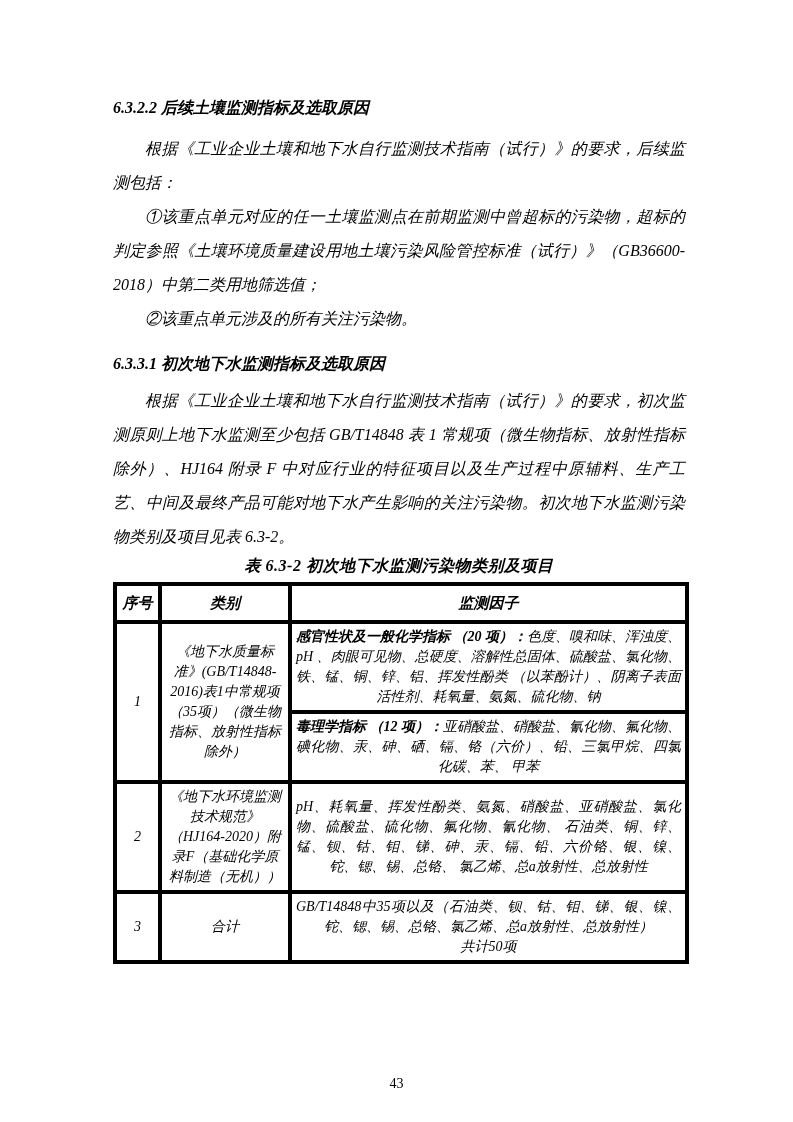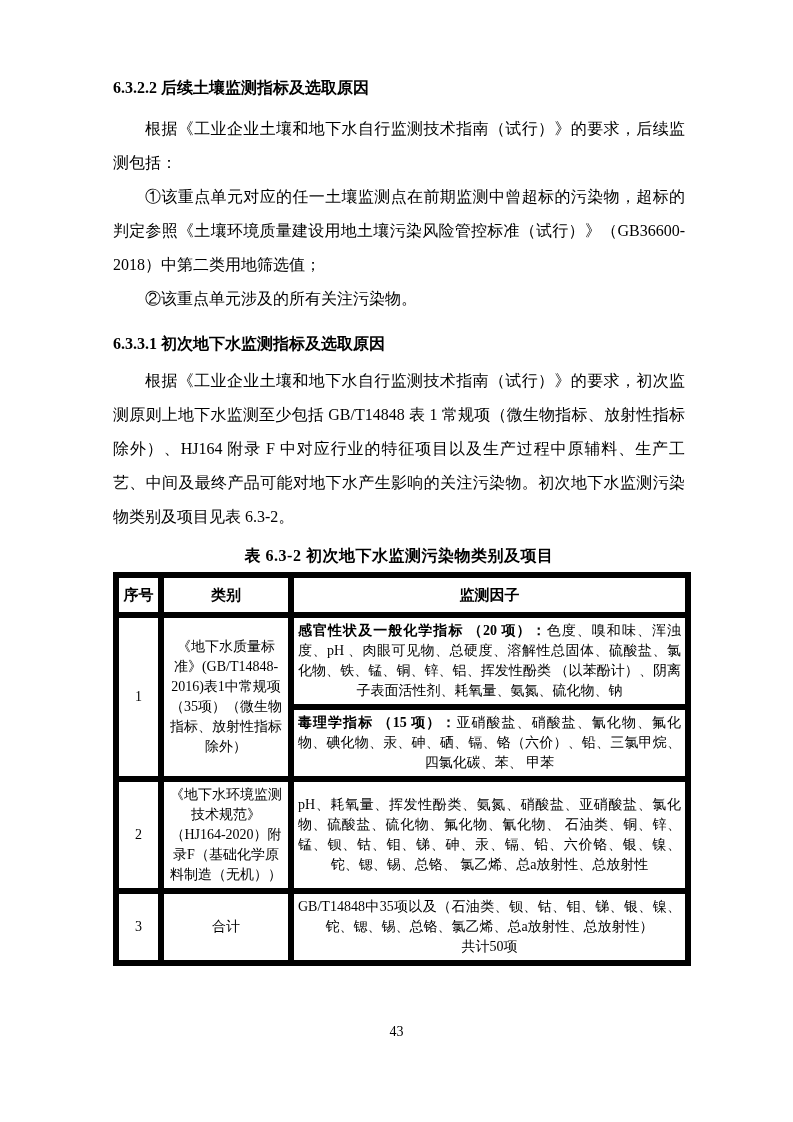--- a/index.html
+++ b/index.html
@@ -6,55 +6,54 @@
   .page {
     position:relative;
     width:793px; height:1122px;
     margin:0 auto;
     background:#ffffff;
     font-family:"Liberation Serif","DejaVu Serif",serif;
     color:#000;
     overflow:hidden;
     box-shadow:0 0 4px rgba(0,0,0,0.15);
   }
-  .content { padding:76px 108px 0 113px; }
+  .content { padding:96px 108px 0 113px;font-style:italic; }
   .h-sub {
     font-size:16px; font-weight:bold;
     line-height:24px; margin:0;
   }
   .h-main {
     font-size:19px; font-weight:bold;
     line-height:28px; margin:14px 0 0 0;
   }
   .h-sub2 { margin-top:16px; }
   .h-sub3 { margin-top:16px; }
   .para {
     font-size:16px; line-height:34px;
     text-align:justify; text-indent:2em;
     margin:0;
   }
   .para-first { margin-top:12px; }
   .tbl-caption {
     font-size:16px; font-weight:bold;
     text-align:center; line-height:24px;
-    margin-top:10px;
     letter-spacing:0.5px;
   }
   table.monitor {
     width:572px;
     border-collapse:collapse;
     margin-top:4px;
     font-size:14px;
     table-layout:fixed;
   }
   table.monitor col.c-no  { width:45px; }
   table.monitor col.c-cat { width:130px; }
   table.monitor col.c-fac { width:397px; }
   table.monitor th, table.monitor td {
-    border:6px solid #000000;
+    border:4px solid #000000;
     padding:3px 4px;
     vertical-align:middle;
   }
   table.monitor { border:2px solid #000; }
   table.monitor th {
     font-size:15px; font-weight:bold;
     text-align:center; height:28px;
   }
   td.cell-no { text-align:center; }
   td.cell-cat {
@@ -65,21 +64,21 @@
   td.cell-fac {
     text-align:justify;
     text-align-last:center;
     line-height:20px;
     padding:4px 5px;
   }
   td.cell-fac b { font-weight:bold; }
   .fac-note { text-align:center; line-height:20px; }
   .footer {
     position:absolute;
-    left:0; right:0; top:1024px;
+    left:0; right:0; top:1076px;
     text-align:center;
     font-size:14px;
   }
 </style>
 </head>
 <body>
 
 <div class="page">
   <div class="content">
 
@@ -109,21 +108,21 @@
           <th>监测因子</th>
         </tr>
       </thead>
       <tbody>
         <tr>
           <td class="cell-no" rowspan="2">1</td>
           <td class="cell-cat" rowspan="2">《地下水质量标准》(GB/T14848-2016)表1中常规项（35项）（微生物指标、放射性指标除外）</td>
           <td class="cell-fac"><b>感官性状及一般化学指标 （20 项）：</b><span>色度、嗅和味、浑浊度、pH 、肉眼可见物、总硬度、溶解性总固体、硫酸盐、氯化物、铁、锰、铜、锌、铝、挥发性酚类 （以苯酚计）、阴离子表面活性剂、耗氧量、氨氮、硫化物、钠</span></td>
         </tr>
         <tr>
-          <td class="cell-fac"><b>毒理学指标 （15 项）：</b><span>亚硝酸盐、硝酸盐、氰化物、氟化物、碘化物、汞、砷、硒、镉、铬（六价）、铅、三氯甲烷、四氯化碳、苯、 甲苯</span></td>
+          <td class="cell-fac"><b>毒理学指标 （12 项）：</b><span>亚硝酸盐、硝酸盐、氰化物、氟化物、碘化物、汞、砷、硒、镉、铬（六价）、铅、三氯甲烷、四氯化碳、苯、 甲苯</span></td>
         </tr>
         <tr>
           <td class="cell-no">2</td>
           <td class="cell-cat">《地下水环境监测技术规范》（HJ164-2020）附录F（基础化学原料制造（无机））</td>
           <td class="cell-fac">pH、耗氧量、挥发性酚类、氨氮、硝酸盐、亚硝酸盐、氯化物、硫酸盐、硫化物、氟化物、氰化物、 石油类、铜、锌、锰、钡、钴、钼、锑、砷、汞、镉、铅、六价铬、银、镍、铊、锶、锡、总铬、 氯乙烯、总a放射性、总放射性</td>
         </tr>
         <tr>
           <td class="cell-no">3</td>
           <td class="cell-cat">合计</td>
           <td class="cell-fac">

